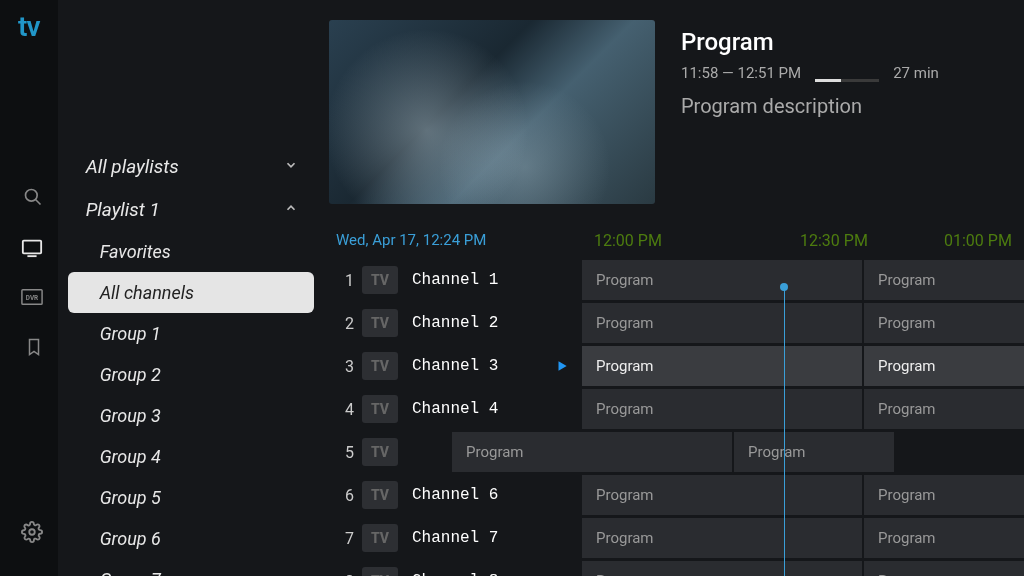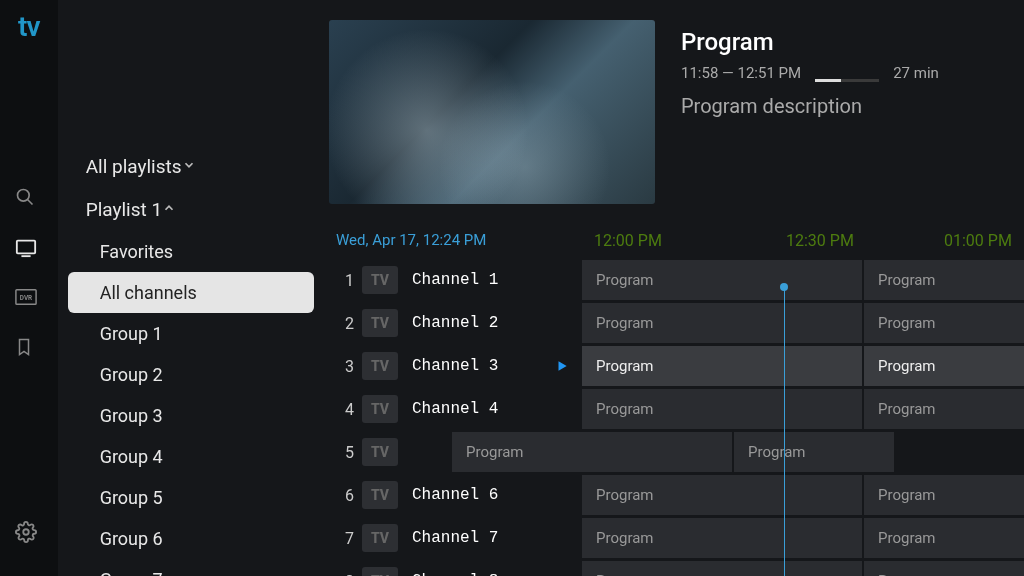--- a/index.html
+++ b/index.html
@@ -26,36 +26,38 @@
       font-weight: 600;
       margin-bottom: 140px;
       letter-spacing: -1px;
     }
     .rail-icon {
       width: 28px;
       height: 28px;
       margin-bottom: 22px;
       display: flex;
       align-items: center;
-      justify-content: flex-start;
+      justify-content: flex-end;
       color: #888;
       cursor: pointer;
     }
     .rail-icon.active { color: #e8e8e8; }
     .rail-spacer { flex: 1; }
     .sidebar {
       width: 268px;
       padding-top: 145px;
     }
     .sidebar-row {
       display: flex;
       align-items: center;
+      justify-content: space-between;
       padding: 10px 26px 10px 28px;
       font-size: 19px;
       cursor: pointer;
+      font-style: italic;
     }
     .sidebar-child {
       padding-left: 42px;
       font-size: 18px;
     }
     .sidebar-row.sel {
       background: #e5e5e5;
       color: #222;
       border-radius: 6px;
       margin: 0 10px;
@@ -102,21 +104,21 @@
     .epg-header {
       display: flex;
       align-items: center;
       padding: 6px 0 10px 12px;
       font-size: 15px;
       position: relative;
     }
     .date-now { color: #3a9fd8; width: 258px; }
     .time-tick { color: #4d7c0f; font-size: 16px; }
     .t1 { position: absolute; left: 270px; }
-    .t2 { position: absolute; left: 462px; }
+    .t2 { position: absolute; left: 476px; }
     .t3 { position: absolute; left: 620px; }
     .now-marker {
       position: absolute;
       left: 460px;
       top: 28px;
       width: 1px;
       height: 400px;
       background: #3a9fd8;
       z-index: 10;
     }

